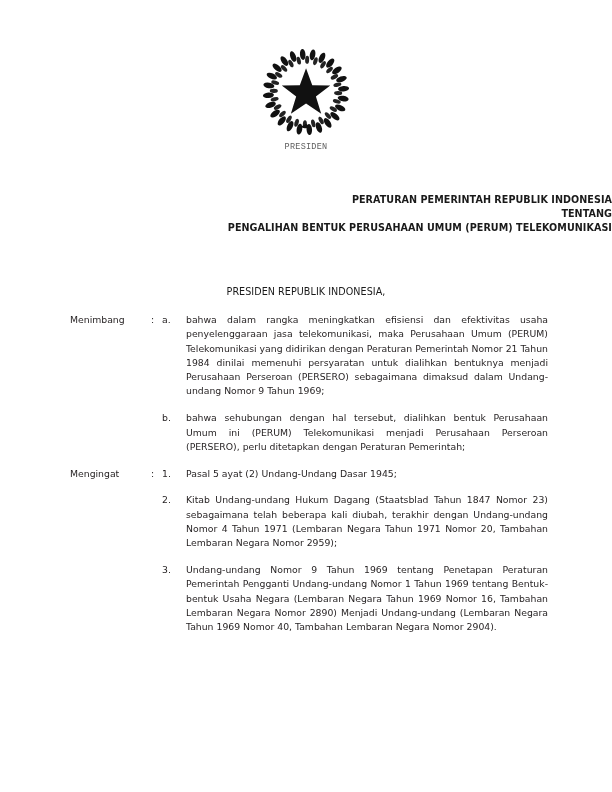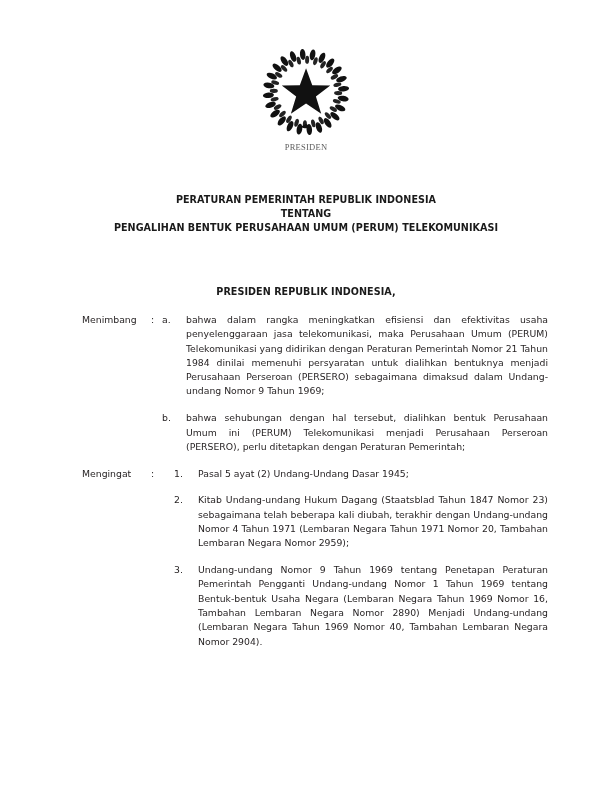--- a/index.html
+++ b/index.html
@@ -35,74 +35,73 @@
     height: 92px;
     margin: 0 auto;
     display: block;
   }
   .emblem-caption {
     margin-top: 4px;
     font-size: 8.5px;
     line-height: 11.5px;
     letter-spacing: 0.25px;
     color: #5d5d5d;
-    font-family: Liberation Serif, serif;
+    font-family: Liberation Mono, monospace;
   }
   .emblem-caption div { white-space: nowrap; }
 
   
   .title-block {
     position: absolute;
     top: 193px;
     left: 0;
     right: 0;
-    text-align: center;
+    text-align: right;
     font-weight: bold;
     font-size: 9.6px;
     line-height: 14.2px;
     color: #1a1a1a;
     letter-spacing: 0.05px;
   }
   .title-block div { white-space: nowrap; }
 
   .subject-line {
     position: absolute;
     top: 286px;
     left: 0;
     right: 0;
     text-align: center;
-    font-weight: bold;
+    font-weight: normal;
     font-size: 9.6px;
     color: #1a1a1a;
     letter-spacing: 0.05px;
   }
 
   
   .body-area {
     position: absolute;
     top: 313px;
     left: 0;
     right: 0;
   }
 
   .clause {
     position: relative;
     display: block;
   }
-  .clause + .clause { margin-top: 12.5px; padding-left: 12px; }
+  .clause + .clause { margin-top: 12.5px; }
 
   .clause-head {
     position: absolute;
     left: 70px;
     top: 0;
     width: 90px;
     font-size: 9.3px;
     line-height: 14.3px;
     color: #231f20;
-    margin-left: 12px;
   }
   .clause-colon {
     position: absolute;
     left: 151px;
     top: 0;
     font-size: 9.3px;
     line-height: 14.3px;
     color: #231f20;
   }
 

